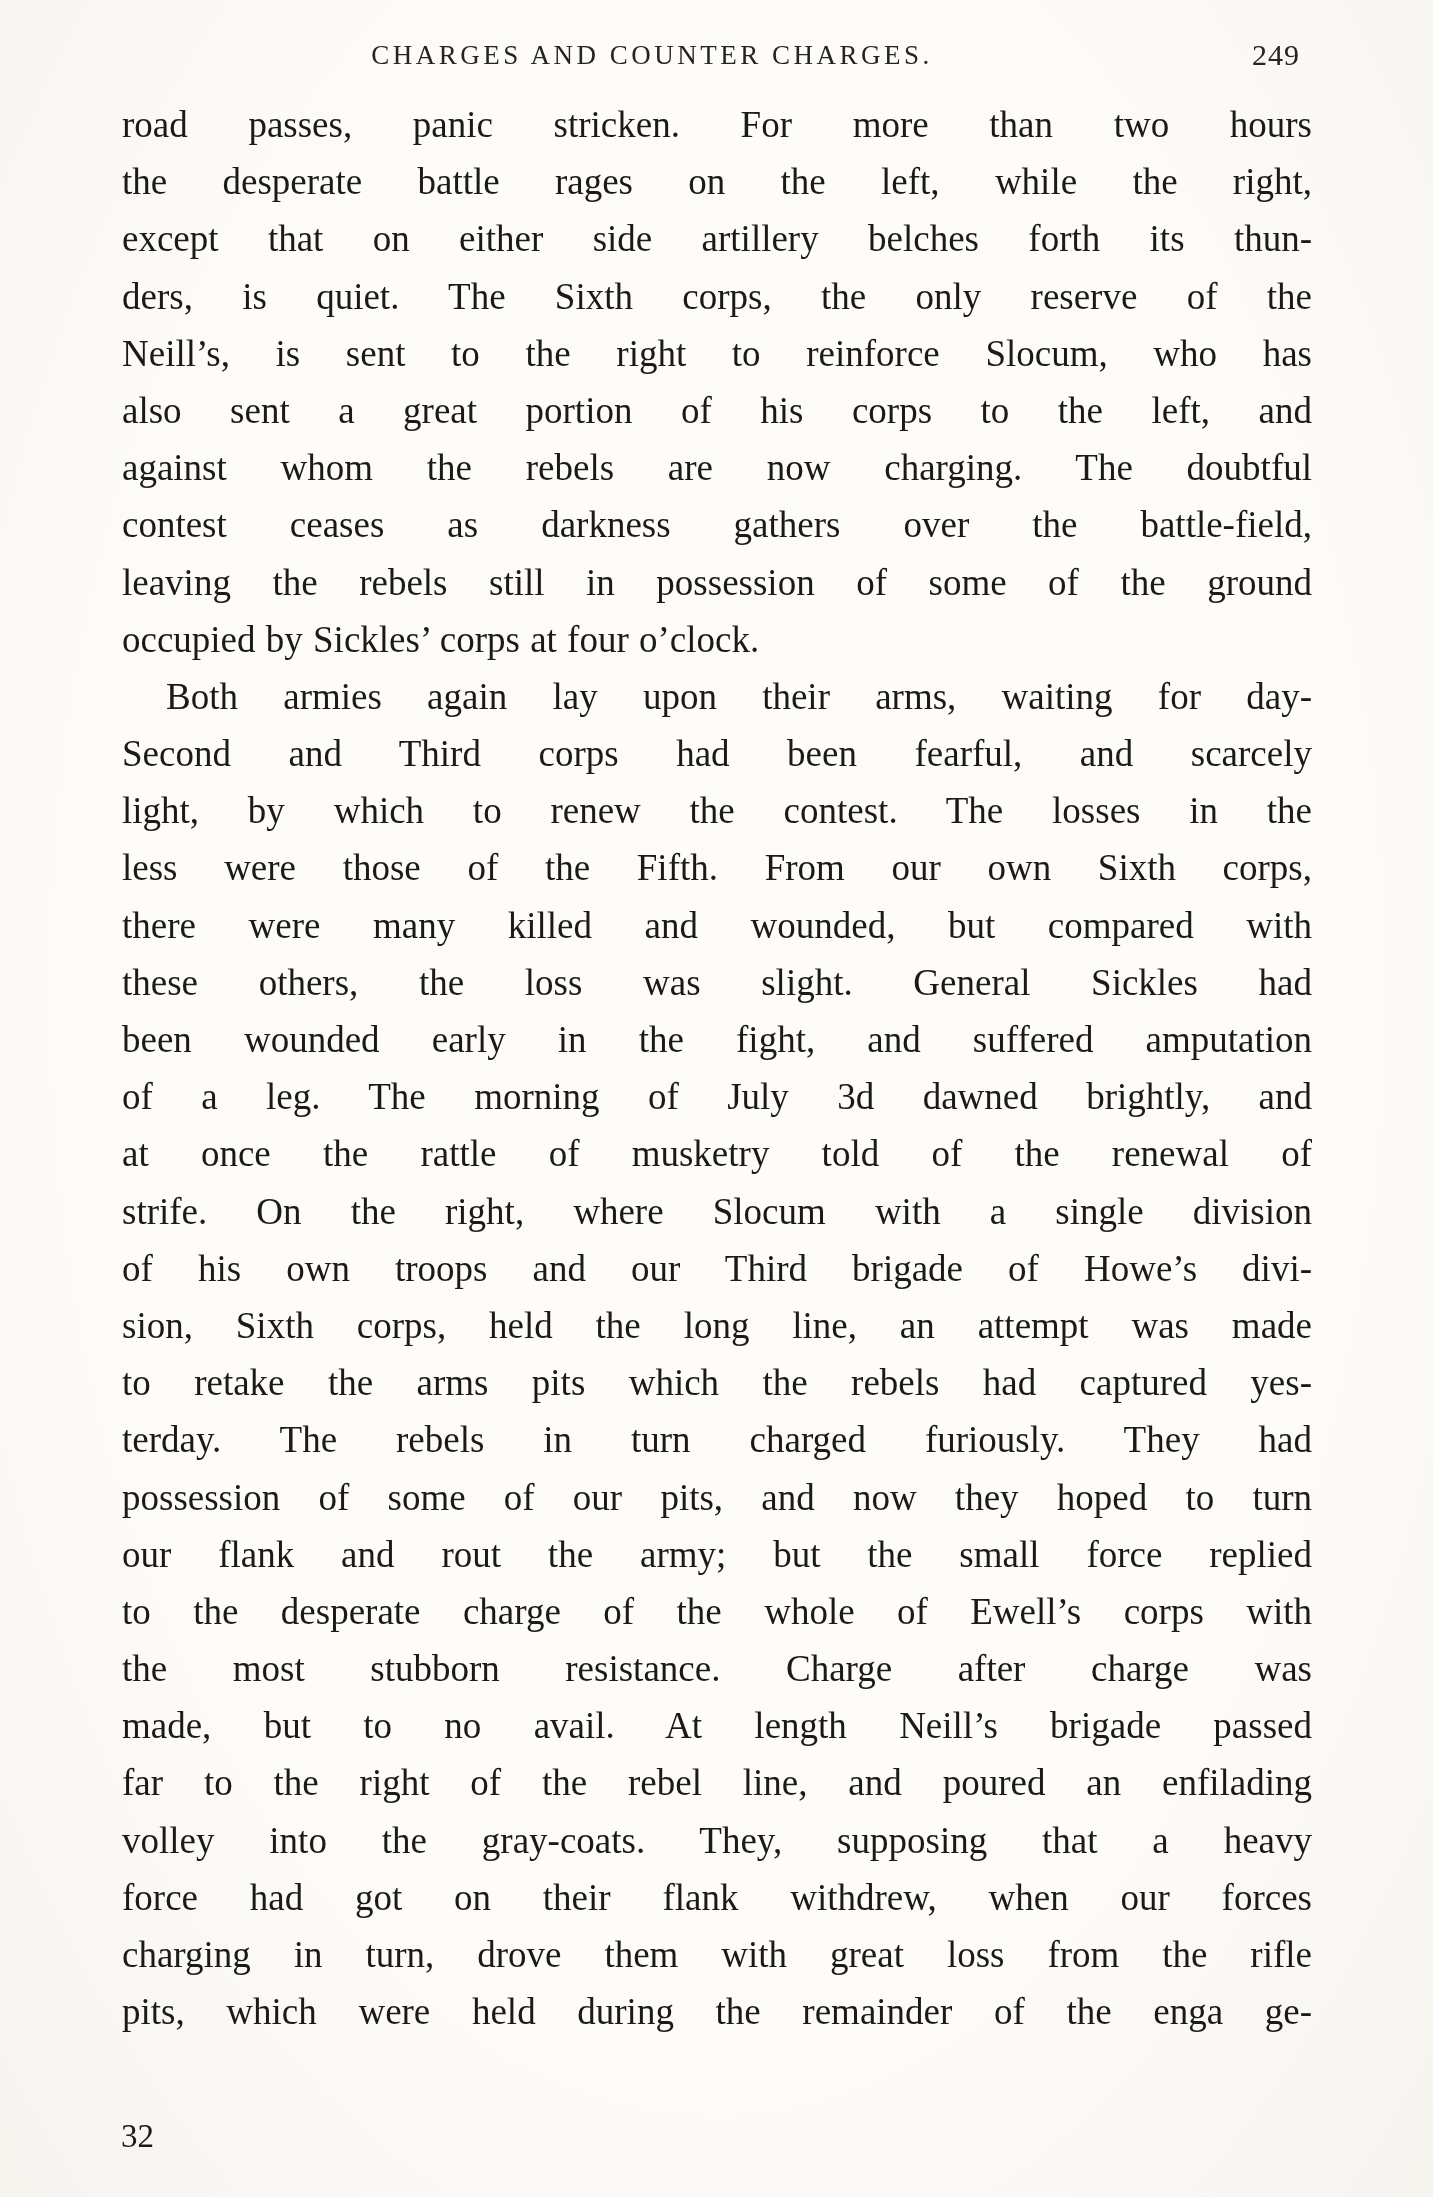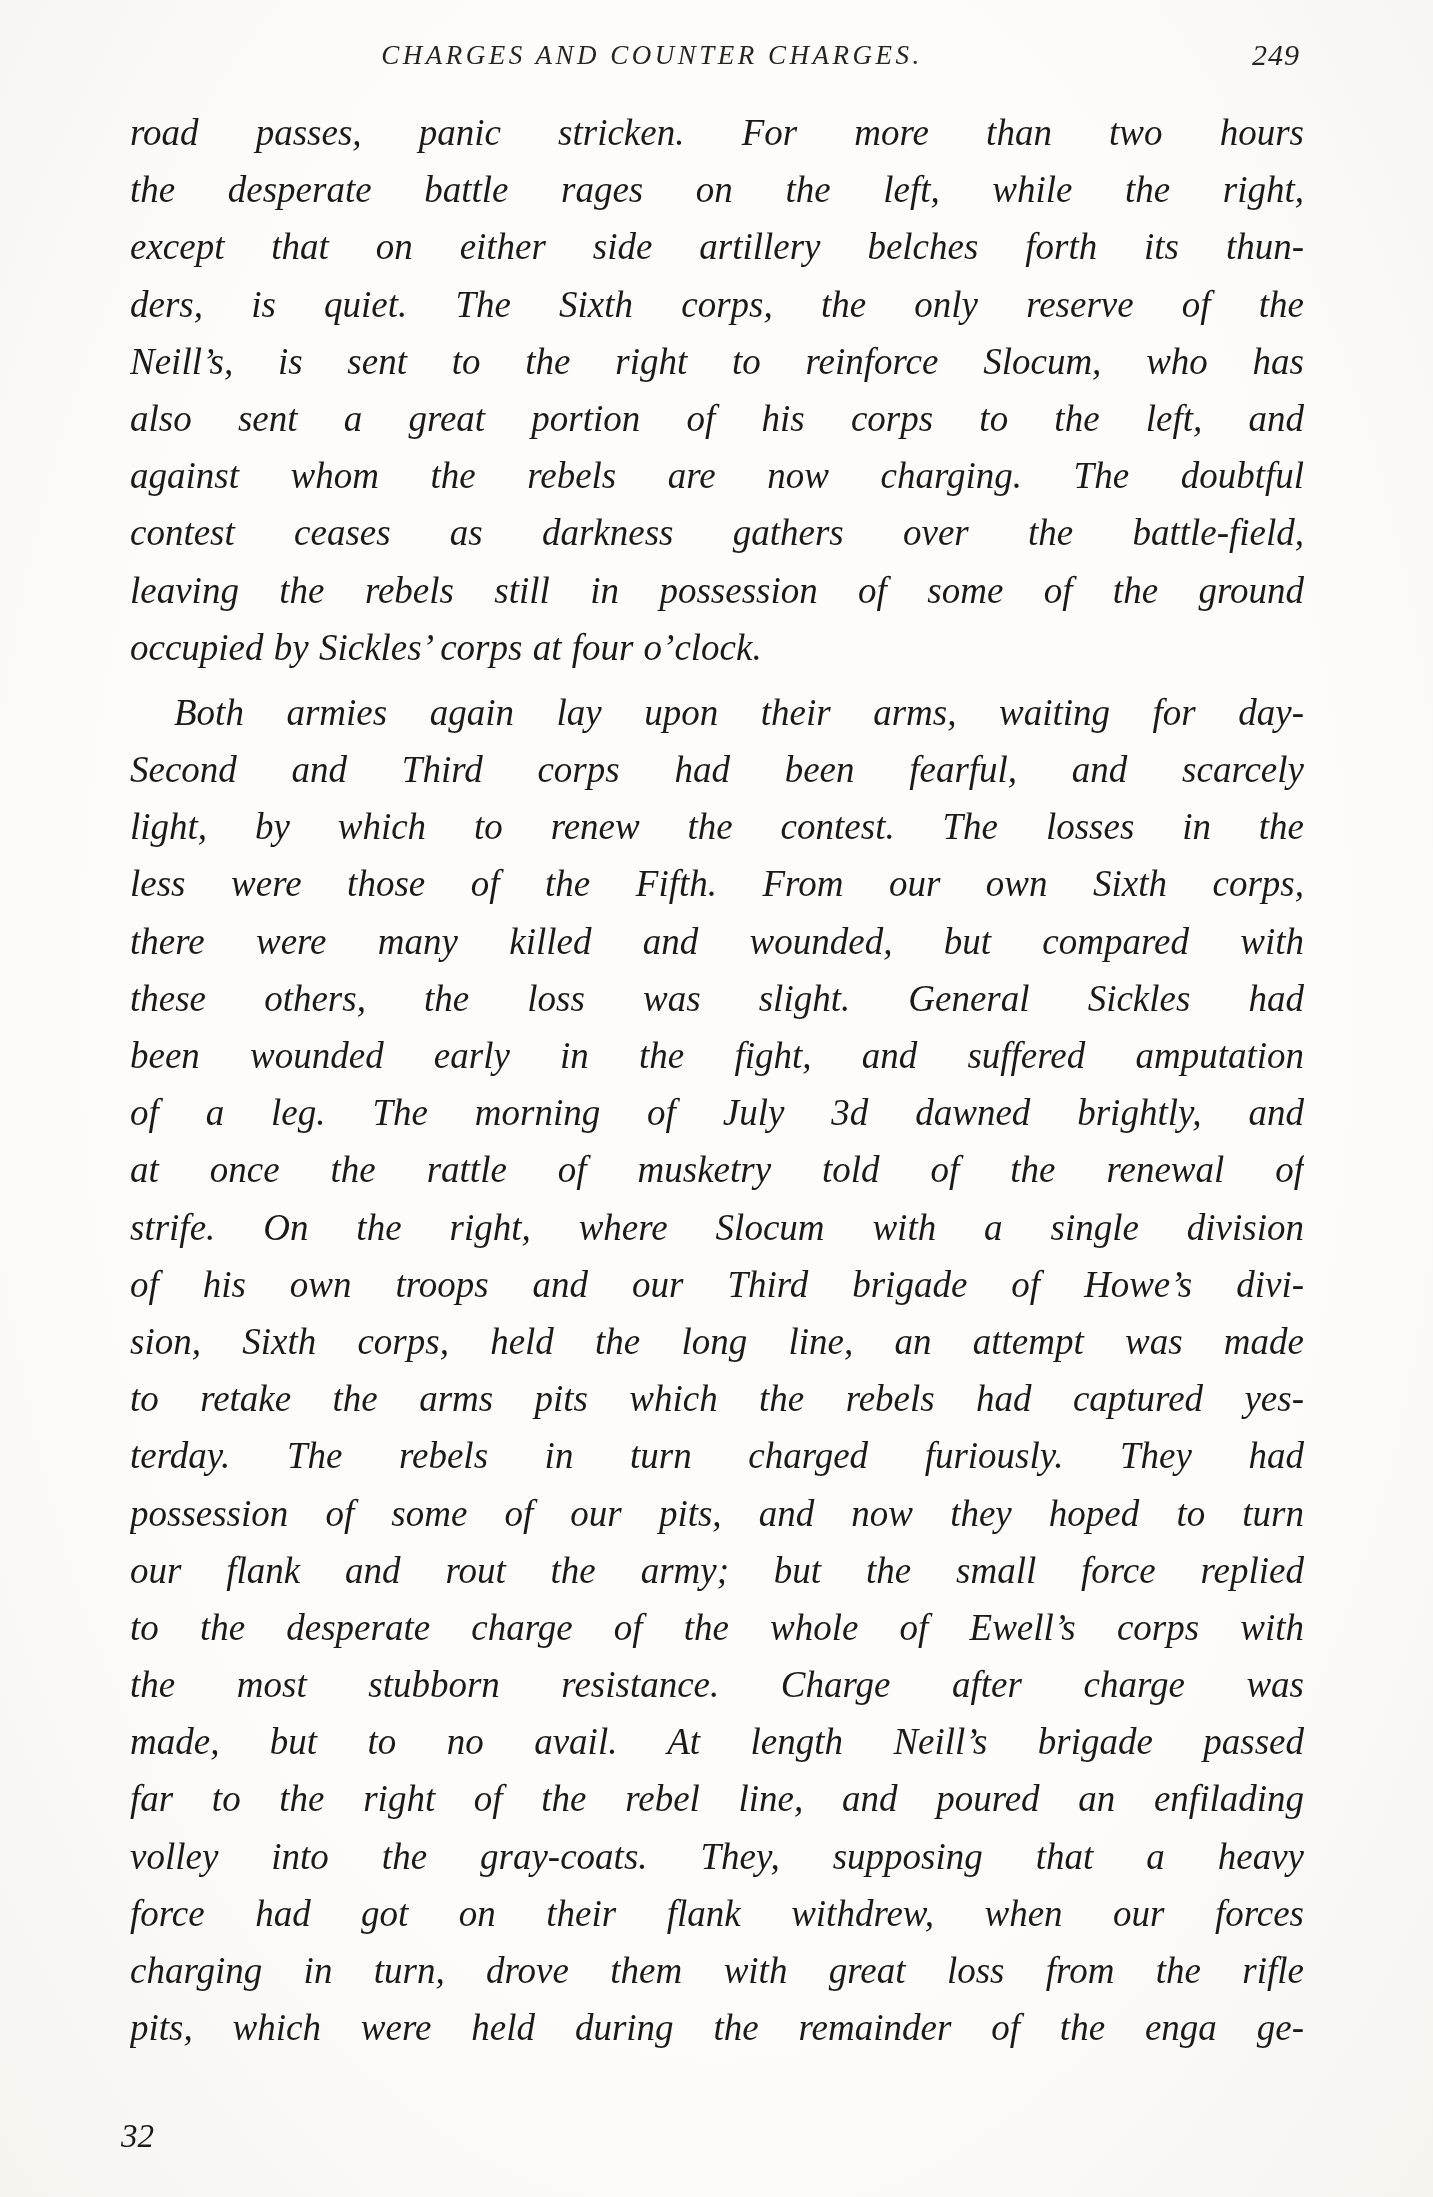--- a/index.html
+++ b/index.html
@@ -10,21 +10,20 @@
   .page {
     position: relative;
     width: 1433px;
     height: 2197px;
     margin: 0 auto;
     background: #fcfbf8;
     background-image: radial-gradient(ellipse at 50% 45%, #fdfcfa 60%, #f6f4ef 100%);
     color: #1b1a18;
     font-family: "Liberation Serif", "DejaVu Serif", serif;
     overflow: hidden;
-    font-style: italic;
   }
   .running-head {
     position: absolute;
     top: 40px;
     left: 122px;
     width: 1190px;
     height: 40px;
   }
   .running-head .title {
     position: absolute;
@@ -44,21 +43,21 @@
     letter-spacing: 1px;
     color: #26241f;
   }
   .body-text {
     position: absolute;
     top: 96px;
     left: 122px;
     width: 1190px;
   }
   .paragraph {
-    margin: 8px;
+    margin: 0;
     padding: 0;
   }
   .line {
     font-size: 37px;
     line-height: 57.2px;
     height: 57.2px;
     white-space: nowrap;
     text-align: justify;
     text-align-last: justify;
     text-justify: inter-word;

